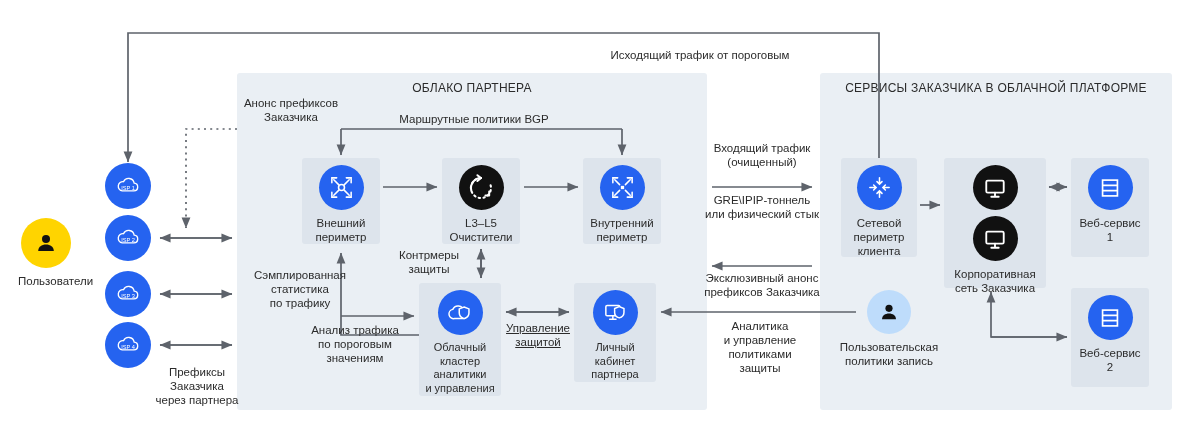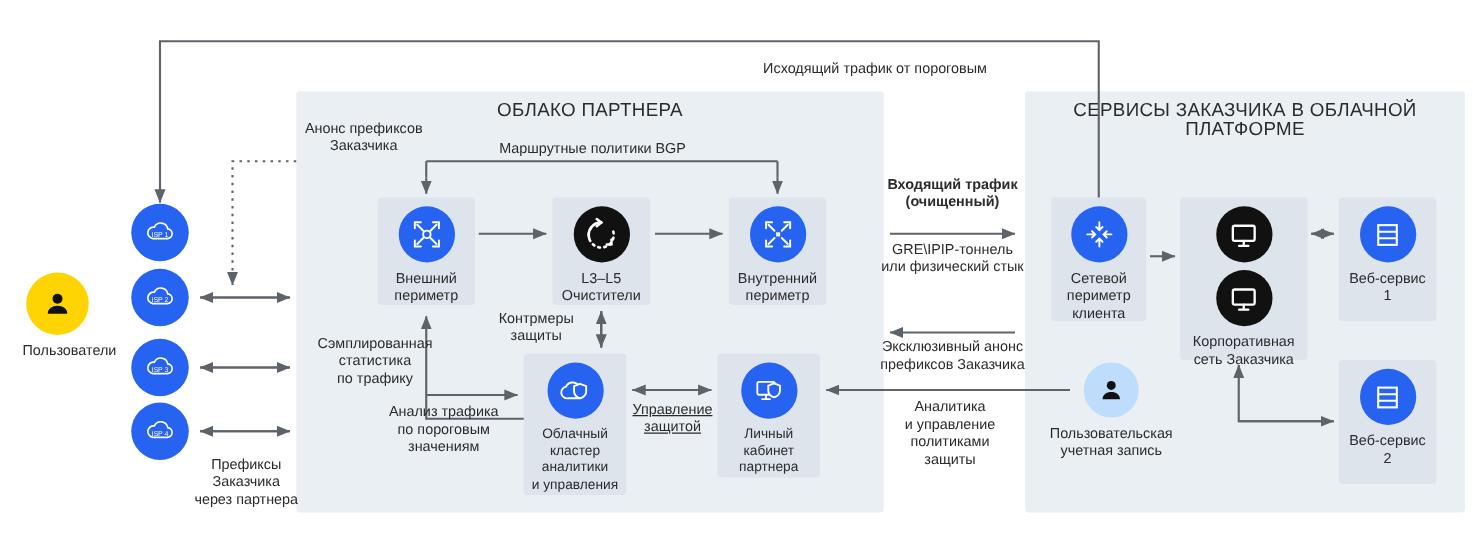--- a/index.html
+++ b/index.html
@@ -11,21 +11,21 @@
     overflow:hidden;
     -webkit-font-smoothing:antialiased;
   }
   .stage{position:absolute;inset:0;}
   svg.wires{position:absolute;left:0;top:0;width:1178px;height:448px;pointer-events:none;}
 
   
   .panel{position:absolute;background:#eaeff4;border-radius:3px;}
   .panel-title{
     position:absolute;width:100%;text-align:center;
-    font-size:15px;letter-spacing:.25px;color:#2b2b2b;line-height:15px;
+    font-size:12px;letter-spacing:.25px;color:#2b2b2b;line-height:15px;
   }
   
   .card{position:absolute;background:#dde4ec;border-radius:3px;}
 
   
   .node{position:absolute;text-align:center;}
   .disc{
     border-radius:50%;
     display:flex;align-items:center;justify-content:center;
     margin:0 auto;
@@ -302,31 +302,31 @@
   </div>
 
   <div class="node" style="left:836px;top:290px;width:106px;">
     <div class="disc lightblue" style="width:44px;height:44px;">
       <svg width="22" height="22" viewBox="0 0 24 24" aria-hidden="true">
         <circle cx="12" cy="8" r="3.9" fill="#111"></circle>
         <path d="M4.4 20c0-4 3.4-6.3 7.6-6.3S19.6 16 19.6 20z" fill="#111"></path>
       </svg>
     </div>
     <div class="cap">Пользовательская
-учетная запись</div>
+политики запись</div>
   </div>
 
   <div class="lbl" style="left:530px;top:48px;width:340px;">Исходящий трафик от пороговым</div>
 
   <div class="lbl" style="left:216px;top:96px;width:150px;">Анонс префиксов
 Заказчика</div>
 
   <div class="lbl" style="left:324px;top:112px;width:300px;">Маршрутные политики BGP</div>
 
-  <div class="lbl" style="left:680px;top:141px;width:164px;font-weight:bold;">Входящий трафик
+  <div class="lbl" style="left:680px;top:141px;width:164px;">Входящий трафик
 (очищенный)</div>
   <div class="lbl" style="left:672px;top:193px;width:180px;">GRE\IPIP-тоннель
 или физический стык</div>
   <div class="lbl" style="left:672px;top:271px;width:180px;">Эксклюзивный анонс
 префиксов Заказчика</div>
 
   <div class="lbl" style="left:232px;top:268px;width:136px;">Сэмплированная
 статистика
 по трафику</div>
   <div class="lbl" style="left:287px;top:323px;width:136px;">Анализ трафика

